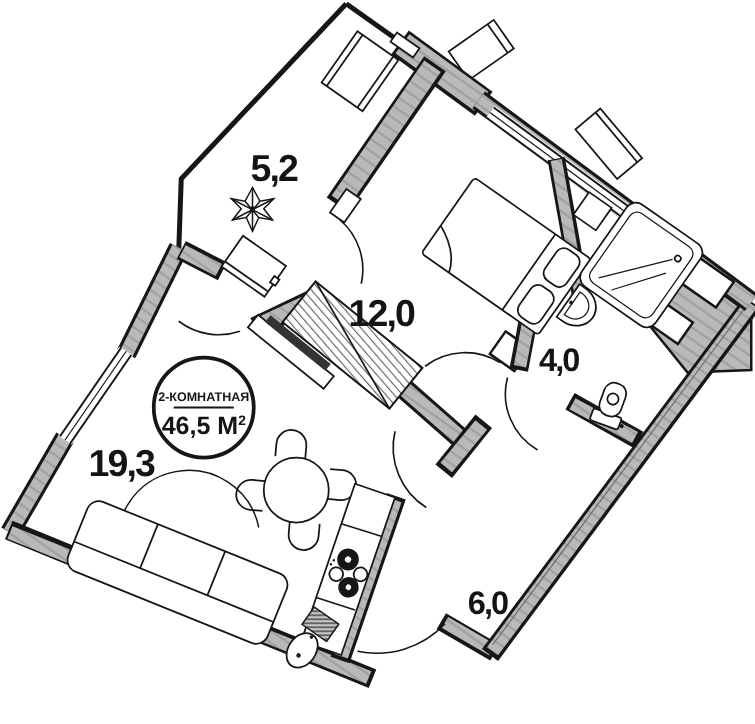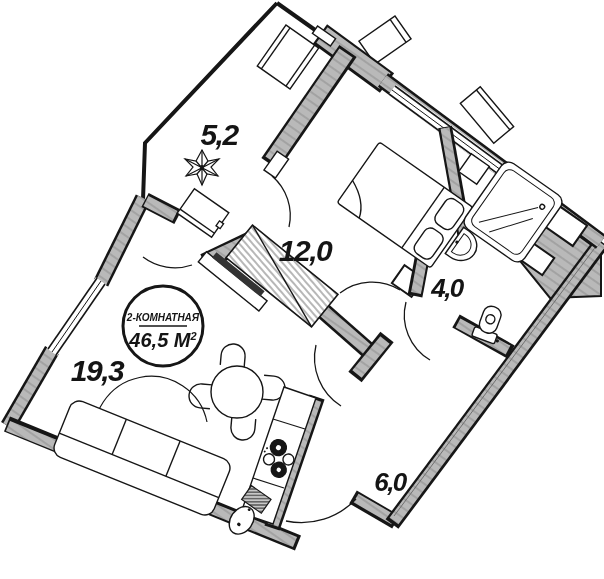--- a/index.html
+++ b/index.html
@@ -1,17 +1,17 @@
 <!DOCTYPE html>
 <html><head>
 <meta charset="utf-8">
 <style>
   html,body{margin:0;padding:0;background:#ffffff;}
   .stage{position:relative;width:604px;height:579px;background:#ffffff;overflow:hidden;
-         font-family:"Liberation Sans",sans-serif;font-style:italic;}
+         font-family:"Liberation Sans",sans-serif;}
   svg{position:absolute;left:0;top:0;}
   text{font-family:"Liberation Sans","DejaVu Sans",sans-serif;}
   .arealabel{font-weight:bold;letter-spacing:-1.5px;fill:#141414;}
   .badgetext{font-weight:bold;fill:#141414;}
 </style>
 </head>
 <body>
 
 <div class="stage">
 <svg width="604" height="579" viewBox="0 0 604 579">

